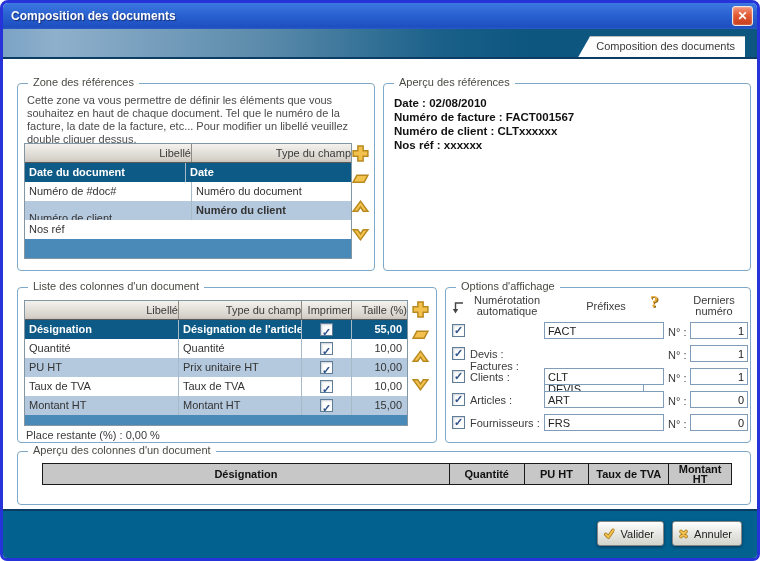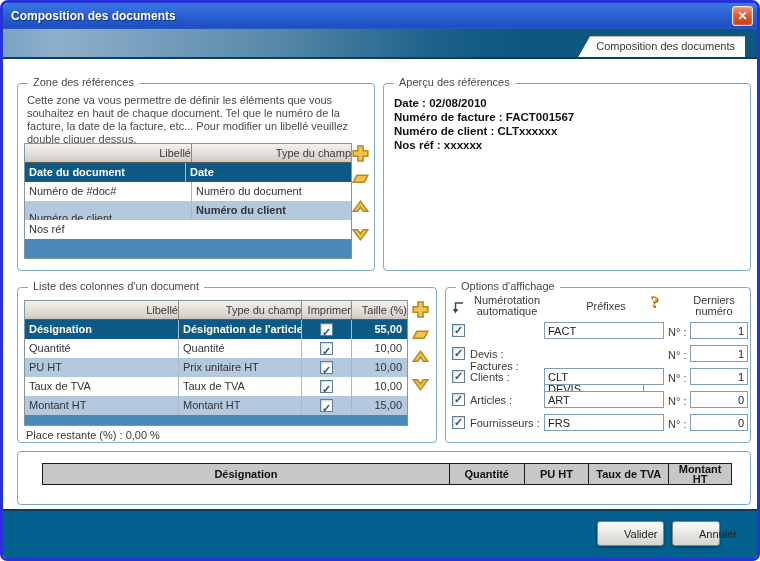--- a/index.html
+++ b/index.html
@@ -84,21 +84,21 @@
              overflow:hidden; padding:0 2px; }
   .pv .pvc:first-child { border-left:none; }
 
   
   .footer { position:absolute; left:0; right:0; bottom:0; height:49px; background:#02618e;
             border-top:2px solid #0a3c64; }
   .foot-btn { position:absolute; top:10px; height:25px; border:1px solid #858585; border-radius:3px;
               background:linear-gradient(#ffffff, #ececе8 45%, #d6d6d0);
               background:linear-gradient(#ffffff, #ececdf0); 
               background:linear-gradient(#ffffff, #e9e9e5 45%, #d4d4ce);
-              display:flex; align-items:center; gap:20px; padding:0 9px 0 6px;
+              display:flex; align-items:center; gap:6px; padding:0 9px 0 6px;
               font-size:11px; color:#222; cursor:pointer; box-shadow:0 1px 3px rgba(0,0,20,.45); }
 
   svg { display:block; }
 </style>
 </head>
 <body>
 
 <svg width="0" height="0" style="position:absolute">
   <defs>
     <symbol id="ic-plus" viewBox="0 0 18 18">
@@ -295,37 +295,38 @@
     <input class="xp-input num" style="left: 244px; top: 103px; width: 58px;" value="0">
 
     <span class="xpcb" style="position:absolute; left:6px; top:128px;"></span>
     <div class="opt-row-label" style="left:24px; top:128px; width:72px;">Fournisseurs :</div>
     <input class="xp-input" style="left: 98px; top: 126px; width: 120px;" value="FRS">
     <div class="opt-row-label" style="left:222px; top:129px;">N° :</div>
     <input class="xp-input num" style="left: 244px; top: 126px; width: 58px;" value="0">
   </div>
 
   <div class="group" style="left:14px; top:448px; width:734px; height:54px;">
+    <span class="group-label">Aperçu des colonnes d'un document</span>
     <div class="pv" style="left:24px; top:11px; width:690px;">
       <div class="pvc" style="width:407px;">Désignation</div>
       <div class="pvc" style="width:75px;">Quantité</div>
       <div class="pvc" style="width:65px;">PU HT</div>
       <div class="pvc" style="width:80px;">Taux de TVA</div>
       <div class="pvc" style="width:63px;">Montant HT</div>
     </div>
   </div>
 
   <div class="footer">
     <div class="foot-btn" style="left:594px; width:67px;">
       <svg width="17" height="17">
           <use href="#ic-check"></use>
         </svg>
       <span>Valider</span>
     </div>
-    <div class="foot-btn" style="left:669px; width:48px;">
+    <div class="foot-btn" style="left:669px; width:70px;">
       <svg width="16" height="16">
           <use href="#ic-cross"></use>
         </svg>
       <span>Annuler</span>
     </div>
   </div>
 
 </div>
 
 </body></html>

